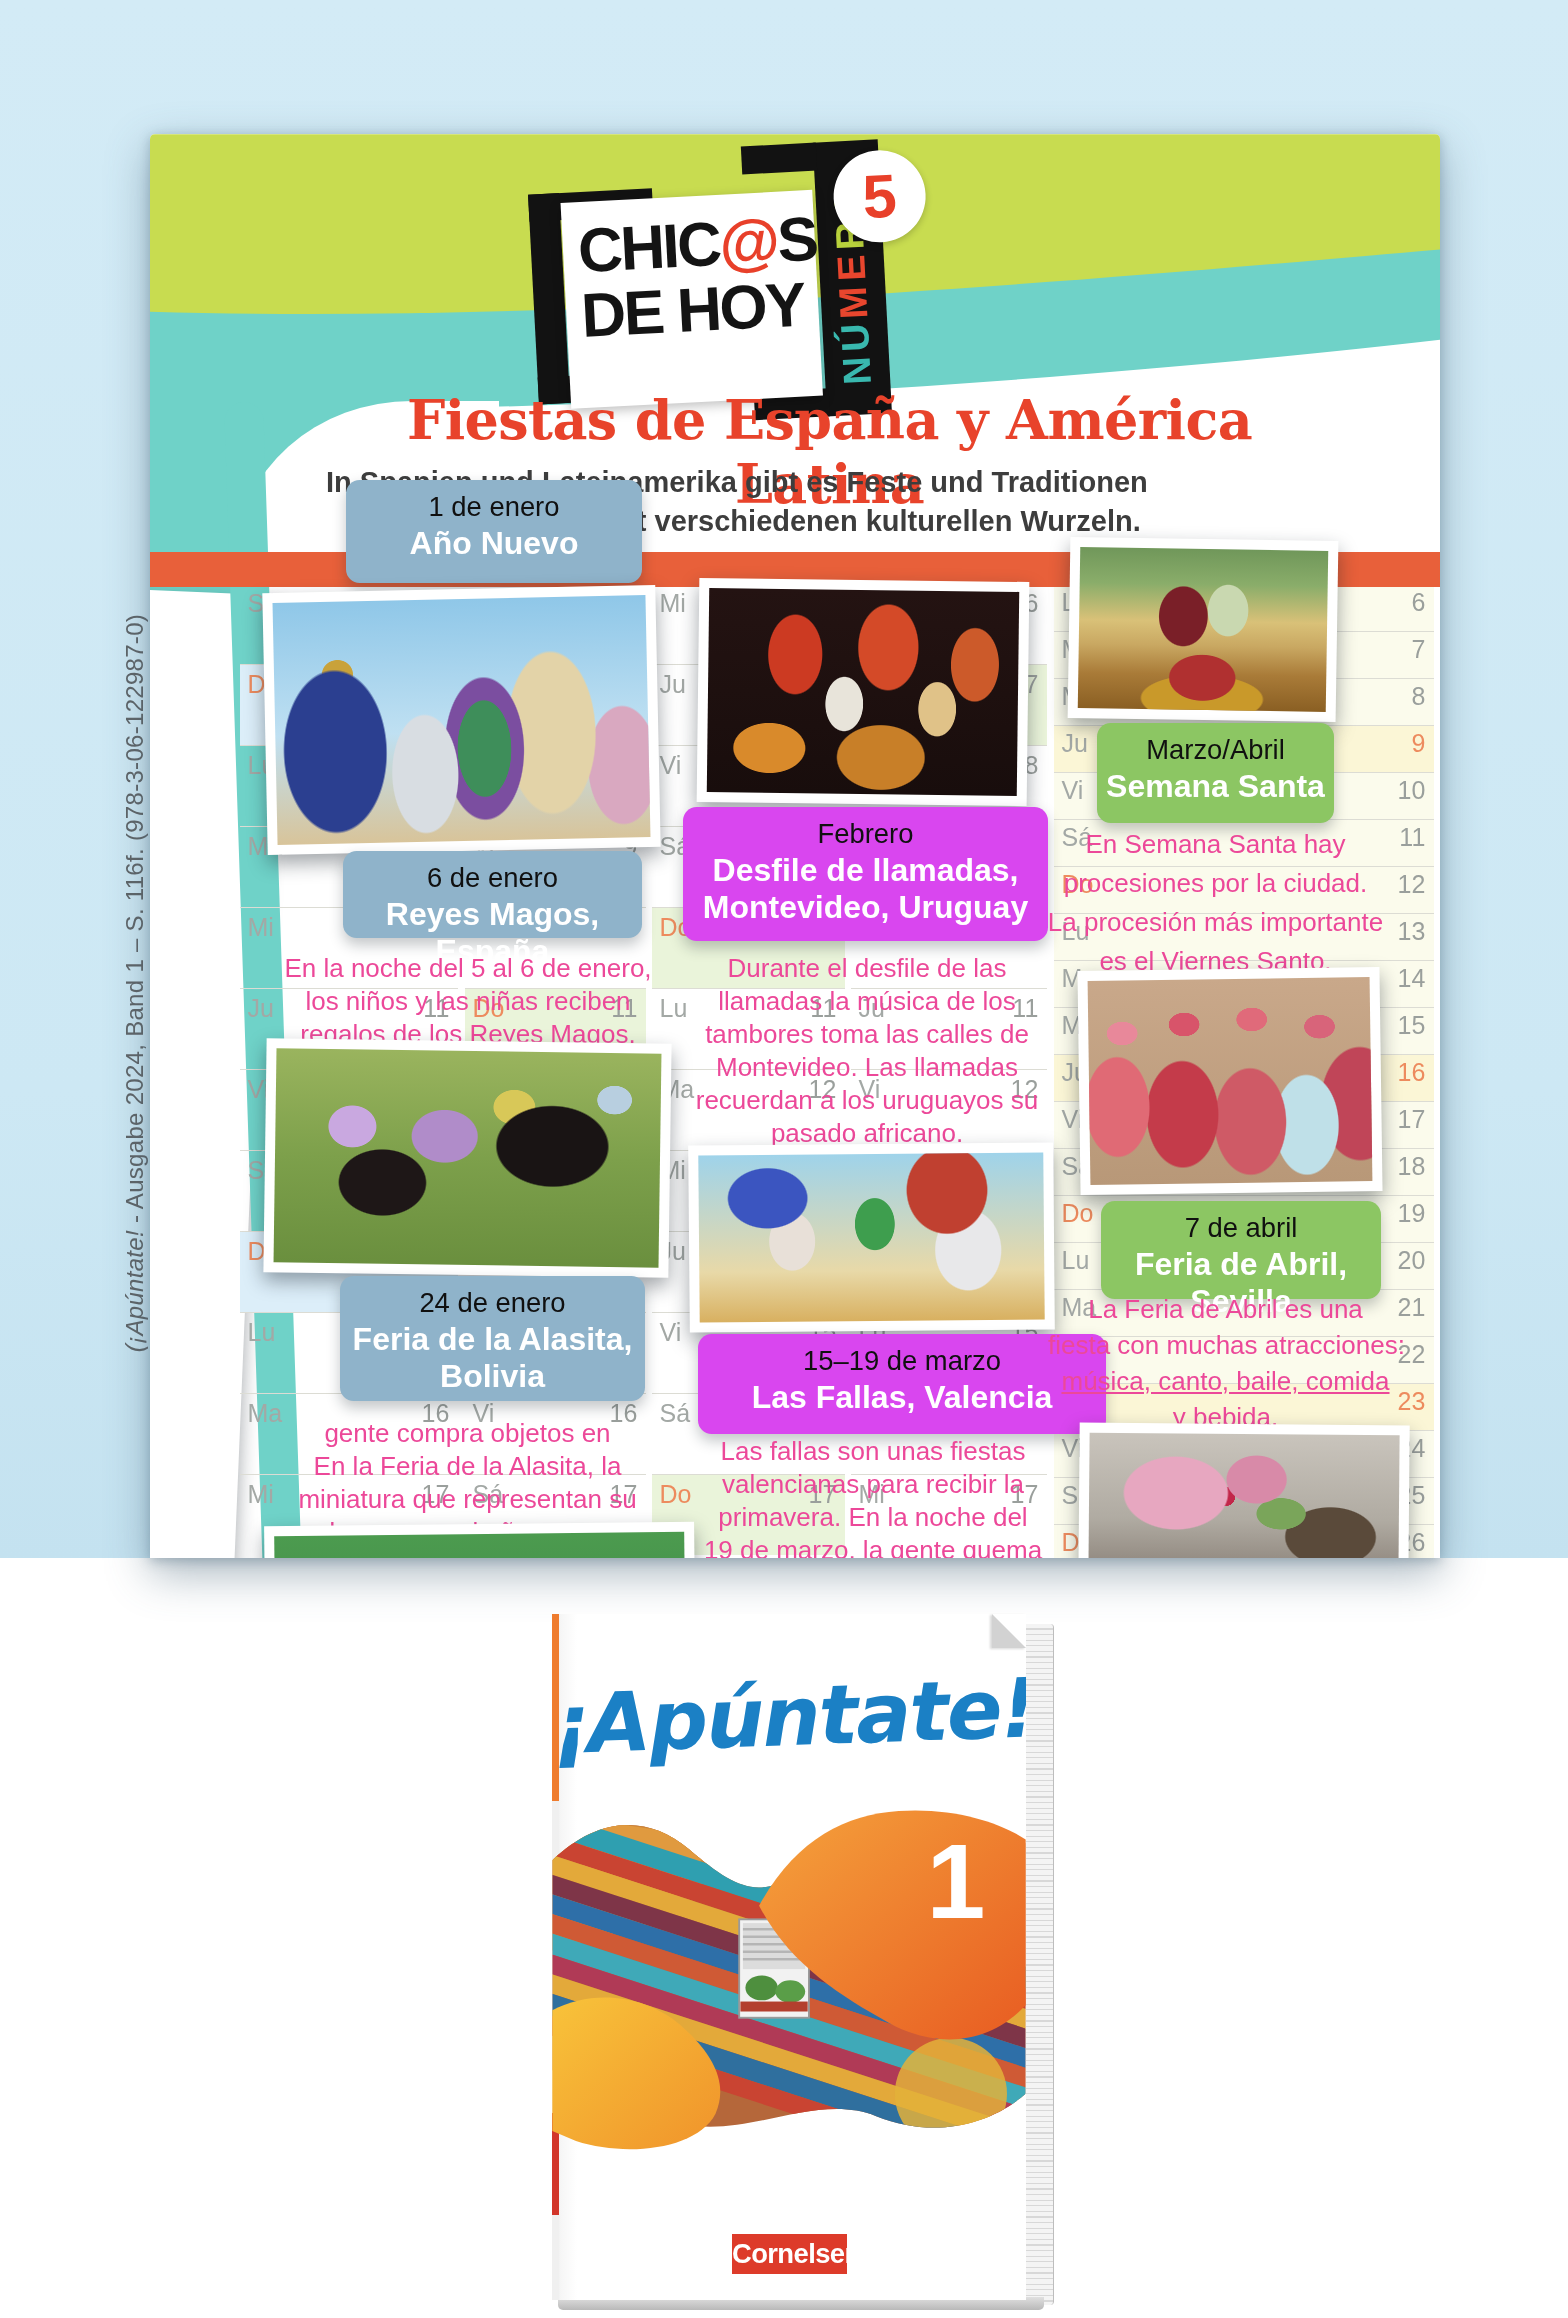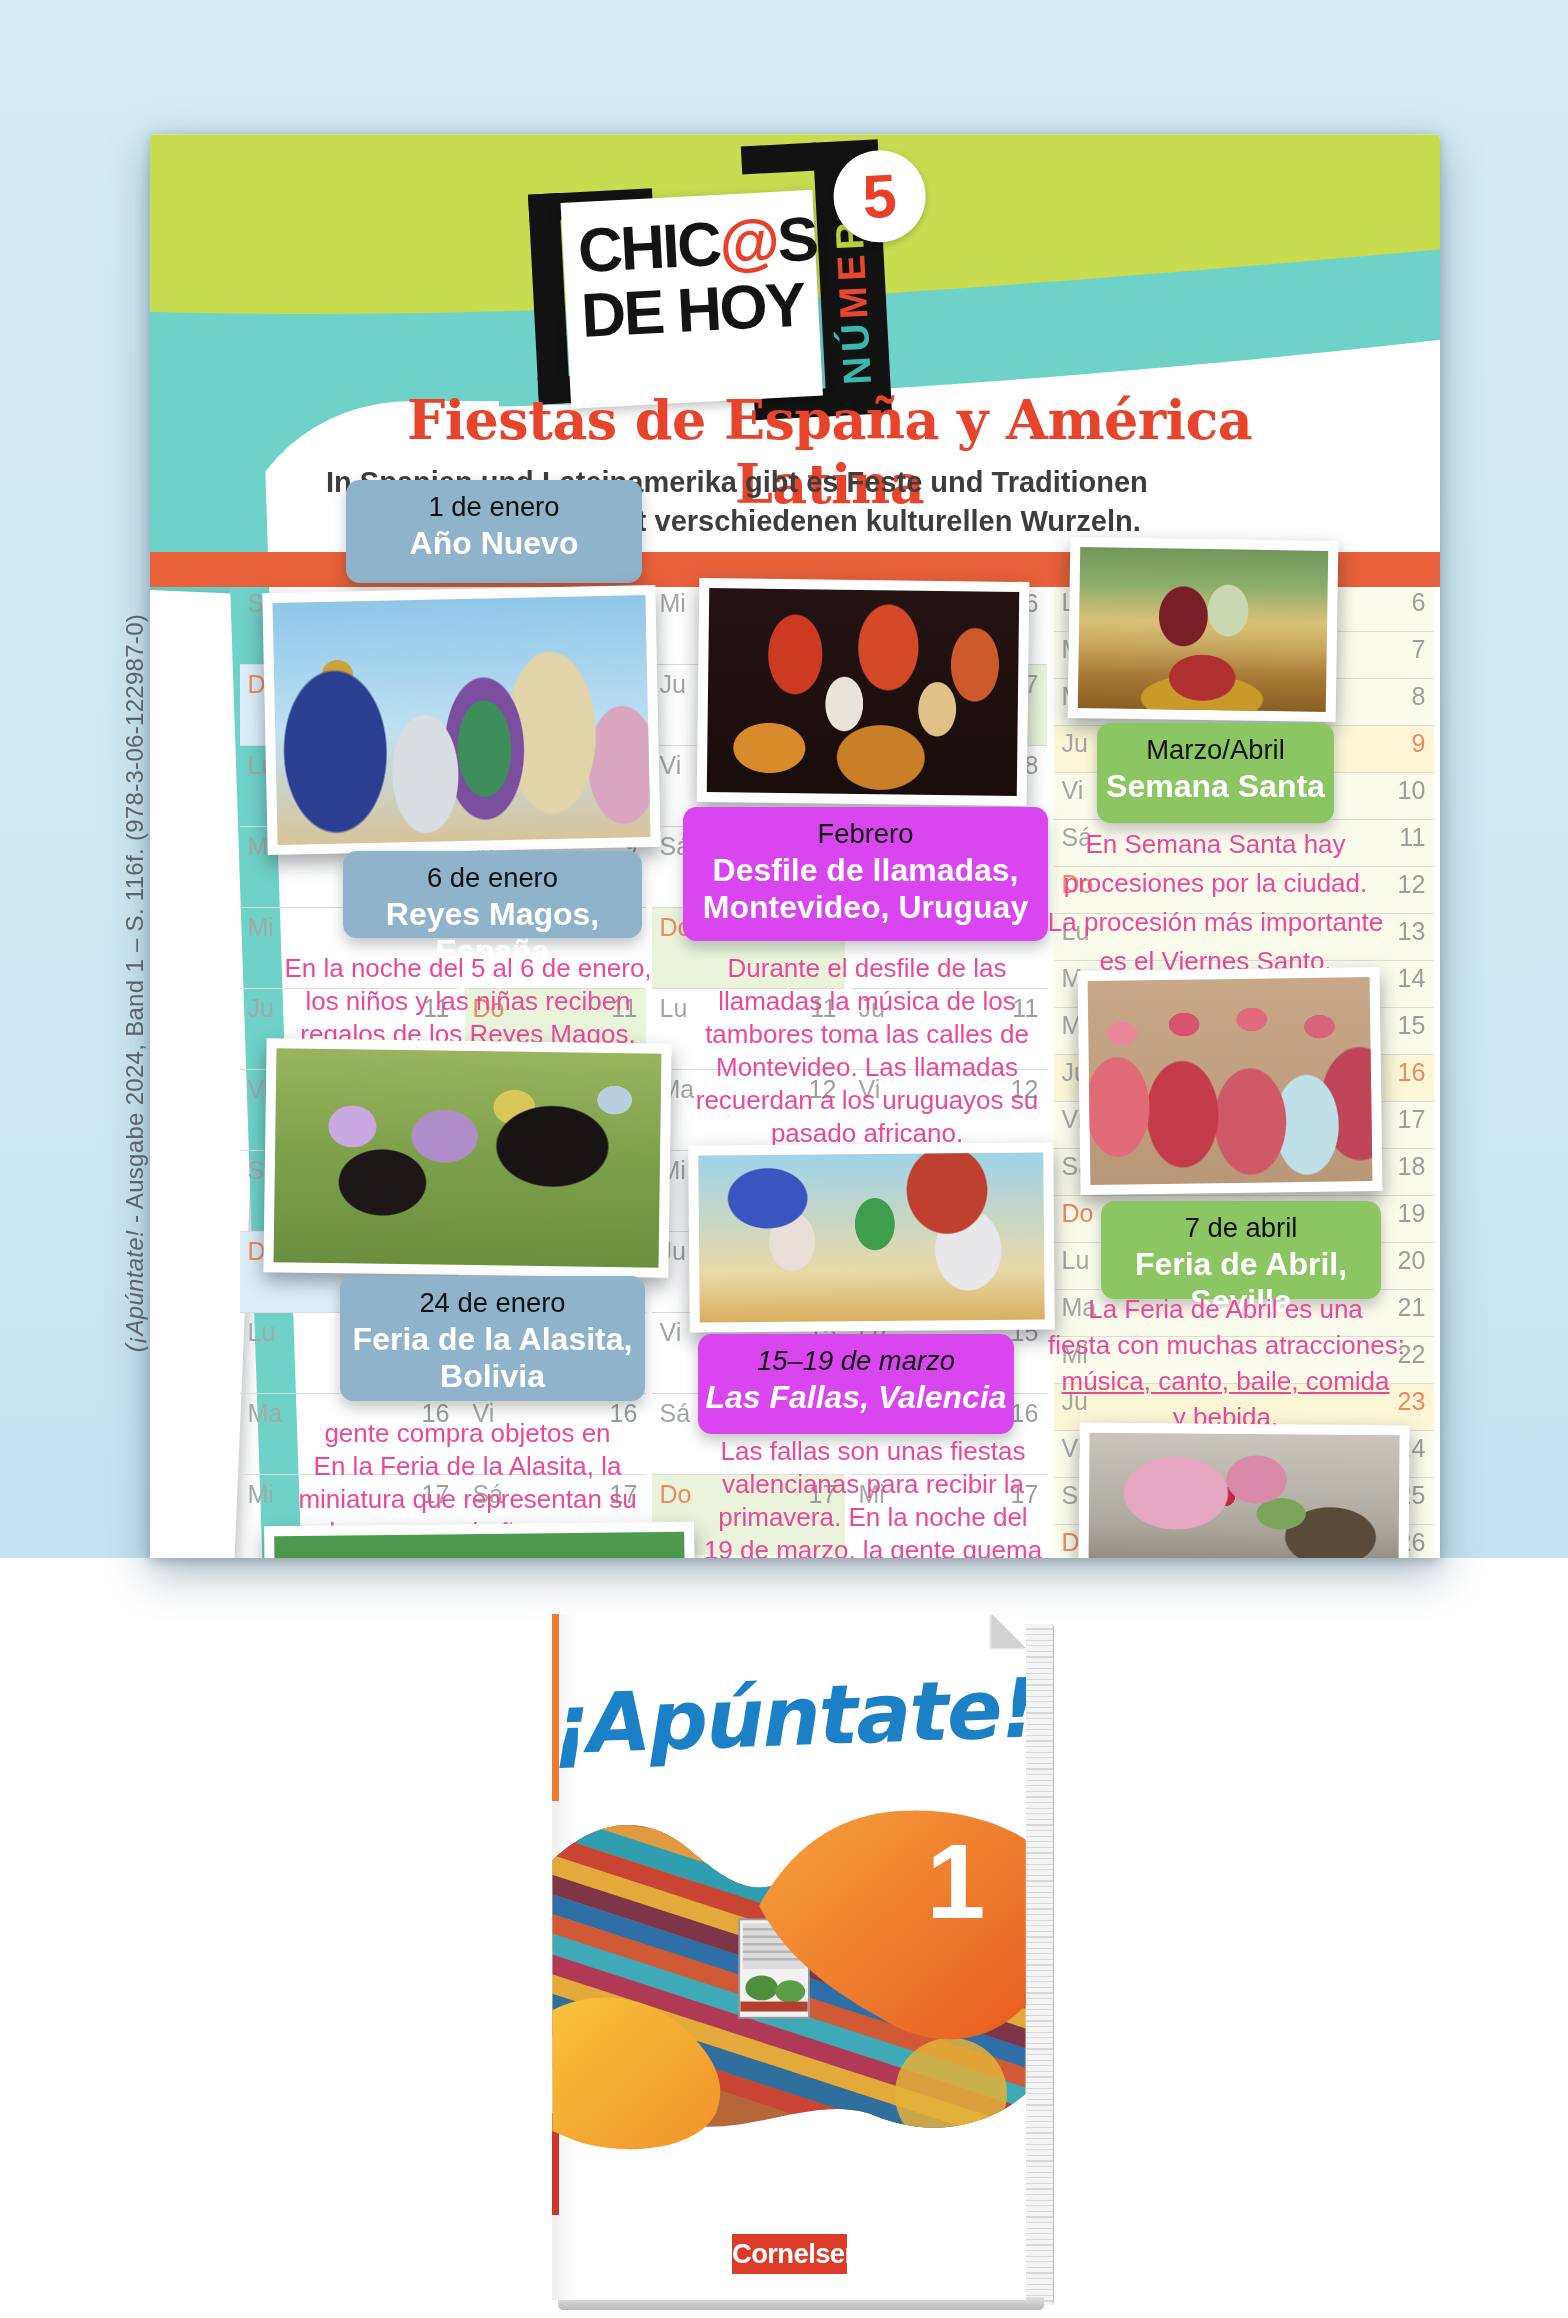--- a/index.html
+++ b/index.html
@@ -460,21 +460,21 @@
       <div>Durante el desfile de las</div>
         <div>llamadas la música de los</div>
         <div>tambores toma las calles de</div>
         <div>Montevideo. Las llamadas</div>
         <div>recuerdan a los uruguayos su</div>
         <div>pasado africano.</div>
     </div>
     <div class="photo ph-fallas" style="left:539px;top:1010px;width:365px;height:187px;transform:rotate(-0.5deg);">
         <div class="art"></div>
       </div>
-    <div class="ecard teal" style="left:548px;top:1200px;width:316px;height:100px;font-style:italic;">
+    <div class="ecard teal" style="left:548px;top:1200px;width:408px;height:100px;">
       <div class="date">15–19 de marzo</div>
       <div class="name">Las Fallas, Valencia</div>
     </div>
     <div class="etext" style="left:530px;top:1301px;width:386px;">
       <div>Las fallas son unas fiestas</div>
         <div>valencianas para recibir la</div>
         <div>primavera. En la noche del</div>
         <div>19 de marzo, la gente quema</div>
     </div>
 

